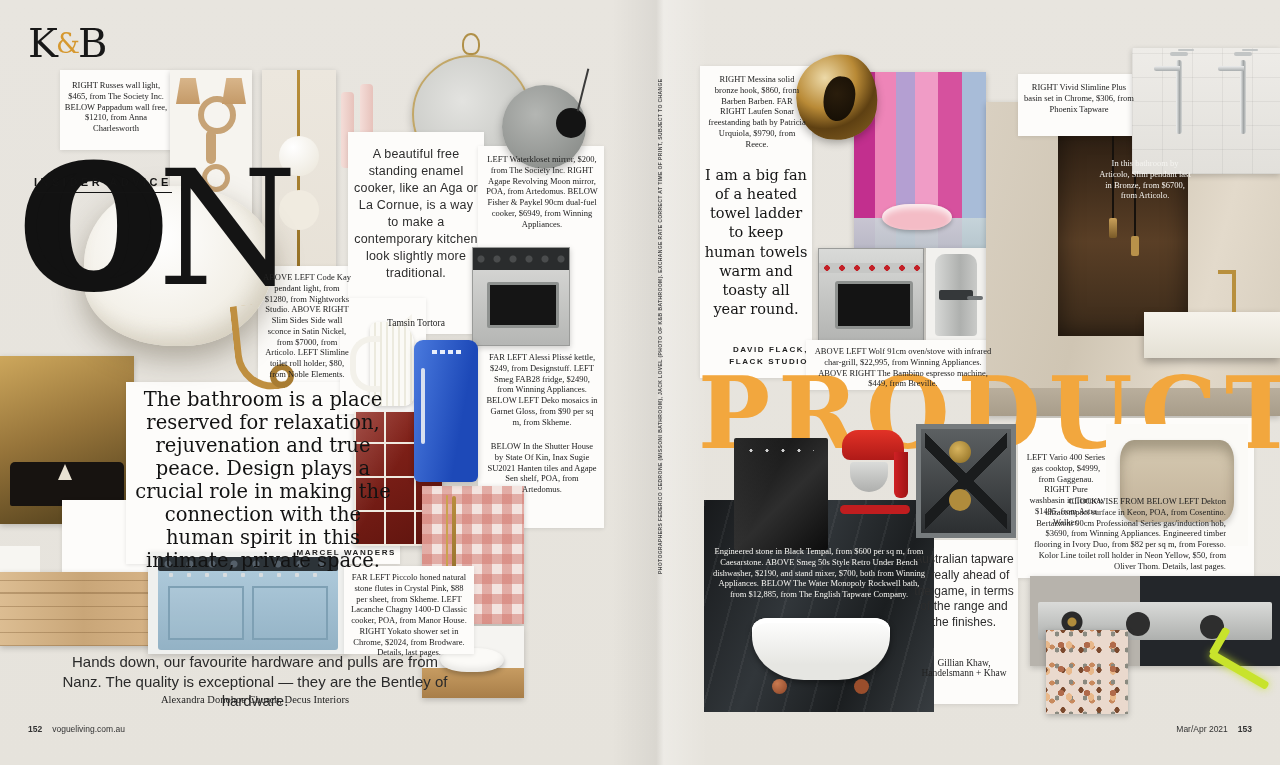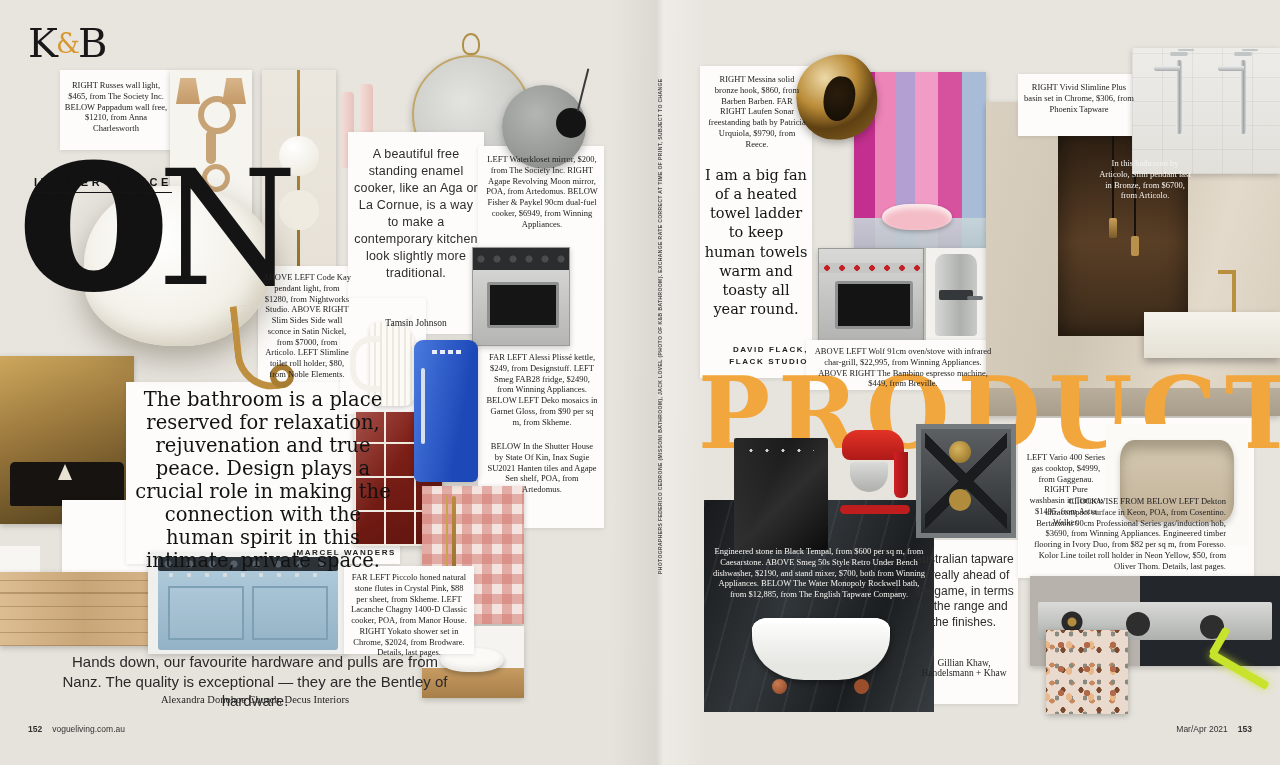--- a/index.html
+++ b/index.html
@@ -358,21 +358,21 @@
   <div class="abs on-word">
     <span class="on-o">O</span><span class="on-n">N</span>
   </div>
 
   <div class="abs wbox" style="left:258px;top:266px;width:98px;height:120px;"></div>
   <div class="abs cap" style="left:262px;top:272px;width:90px;">ABOVE LEFT Code Kay pendant light, from $1280, from Nightworks Studio. ABOVE RIGHT Slim Sides Side wall sconce in Satin Nickel, from $7000, from Articolo. LEFT Slimline toilet roll holder, $80, from Noble Elements.</div>
   <div class="abs img-brasshook"></div>
 
   <div class="abs wbox q-tamsin-box"></div>
   <div class="abs q-tamsin">A beautiful free standing enamel cooker, like an Aga or La Cornue, is a way to make a contemporary kitchen look slightly more traditional.</div>
-  <div class="abs attr-serif q-tamsin-attr">Tamsin Johnson</div>
+  <div class="abs attr-serif q-tamsin-attr">Tamsin Tortora</div>
 
   <div class="abs wbox side-col"></div>
   <div class="abs cap cap-waterkloset">LEFT Waterkloset mirror, $200, from The Society Inc. RIGHT Agape Revolving Moon mirror, POA, from Artedomus. BELOW Fisher &amp; Paykel 90cm dual-fuel cooker, $6949, from Winning Appliances.</div>
   <div class="abs ph img-rangecooker"></div>
   <div class="abs cap cap-alessi">FAR LEFT Alessi Plissé kettle, $249, from Designstuff. LEFT Smeg FAB28 fridge, $2490, from Winning Appliances. BELOW LEFT Deko mosaics in Garnet Gloss, from $90 per sq m, from Skheme.</div>
   <div class="abs cap cap-shutter">BELOW In the Shutter House by State Of Kin, Inax Sugie SU2021 Hanten tiles and Agape Sen shelf, POA, from Artedomus.</div>
 
   <div class="abs ph img-goldbath"></div>
   <div class="abs wbox bisazza-box"></div>
 

